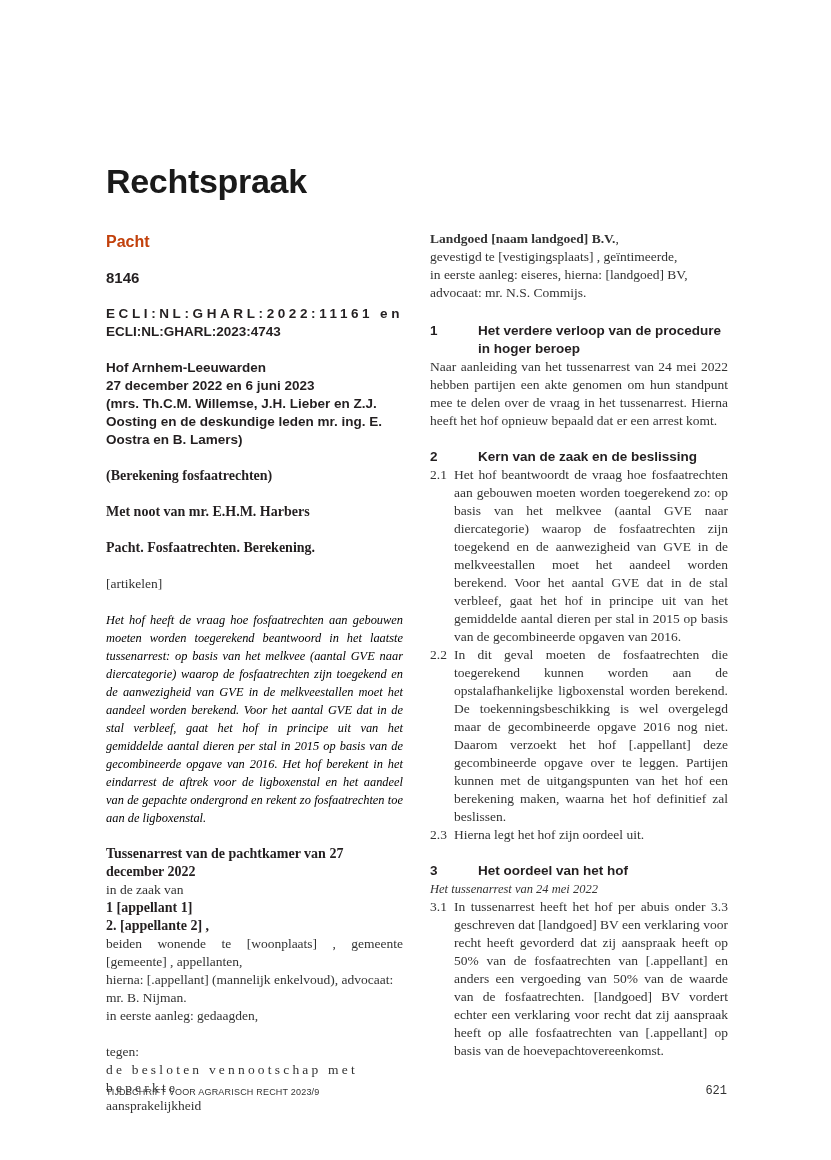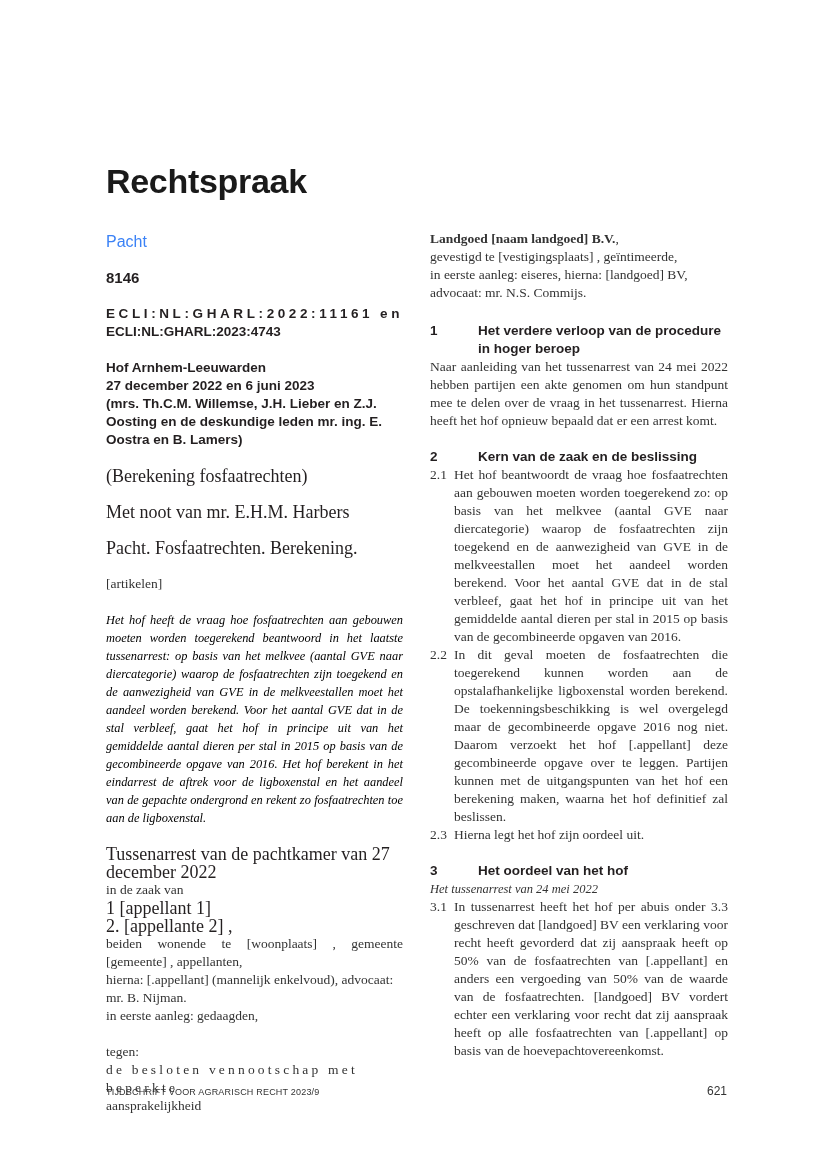--- a/index.html
+++ b/index.html
@@ -3,41 +3,41 @@
 <meta charset="utf-8">
 <style>
   html, body { margin: 0; padding: 0; background: #ffffff; }
   body { width: 831px; height: 1160px; position: relative; overflow: hidden; color: #231f20; }
   .page { position: absolute; left: 0; top: 0; width: 831px; height: 866px; }
   .masthead { position: absolute; left: 106px; top: 162px; font-family: "Liberation Sans", sans-serif; font-weight: bold; font-size: 34px; letter-spacing: -0.3px; color: #1a1a1a; margin: 0; }
   .col { position: absolute; top: 230px; width: 297px; }
   .col-left { left: 106px; }
   .col-right { left: 430px; width: 298px; }
   .sans { font-family: "Liberation Sans", sans-serif; }
-  .rubric { color: #3b82f6; font-weight: normal; font-size: 16px; margin: 3px 0 0 0; }
+  .rubric { color: #c2410c; font-weight: bold; font-size: 16px; margin: 3px 0 0 0; }
   .casenum { font-weight: bold; font-size: 15px; margin: 18px 0 0 0; }
   .ecli { font-weight: bold; font-size: 13.5px; line-height: 18px; margin: 19px 0 0 0; }
   .ecli .spaced { letter-spacing: 3.6px; }
   .court { font-weight: bold; font-size: 13.5px; line-height: 18px; margin: 18px 0 0 0; }
-  .serif-bold { font-family: "Liberation Serif", serif; font-weight: normal; font-size: 18px; line-height: 18px; }
+  .serif-bold { font-family: "Liberation Serif", serif; font-weight: bold; font-size: 14px; line-height: 18px; }
   .plain { font-family: "Liberation Serif", serif; font-size: 13.5px; line-height: 18px; color: #333; }
   .ital { font-family: "Liberation Serif", serif; font-style: italic; font-size: 12.4px; line-height: 18px; color: #000000; text-align: justify; }
   .justify { text-align: justify; }
   .gap18 { margin-top: 18px; }
   .gap20 { margin-top: 20px; }
   p { margin: 0; }
   .spread { letter-spacing: 3.2px; }
   .sec-head { display: flex; font-family: "Liberation Sans", sans-serif; font-weight: bold; font-size: 13.5px; line-height: 18px; }
   .sec-num { width: 48px; flex: none; }
   .sec-title { flex: 1; }
   .item { display: flex; font-family: "Liberation Serif", serif; font-size: 13.5px; line-height: 18px; color: #333; }
   .item-num { width: 24px; flex: none; }
   .item-text { flex: 1; text-align: justify; }
   .footer-left { position: absolute; left: 106px; top: 1087px; font-family: "Liberation Sans", sans-serif; font-size: 9px; letter-spacing: 0.2px; color: #333; }
-  .footer-right { position: absolute; right: 104px; top: 1084px; font-family: Liberation Sans, sans-serif; font-size: 12px; color: #333; }
+  .footer-right { position: absolute; right: 104px; top: 1084px; font-family: Liberation Mono, monospace; font-size: 12px; color: #333; }
 </style>
 </head>
 <body>
 
 <div class="page">
 
   <h1 class="masthead">Rechtspraak</h1>
 
   <div class="col col-left">
     <p class="sans rubric">Pacht</p>

